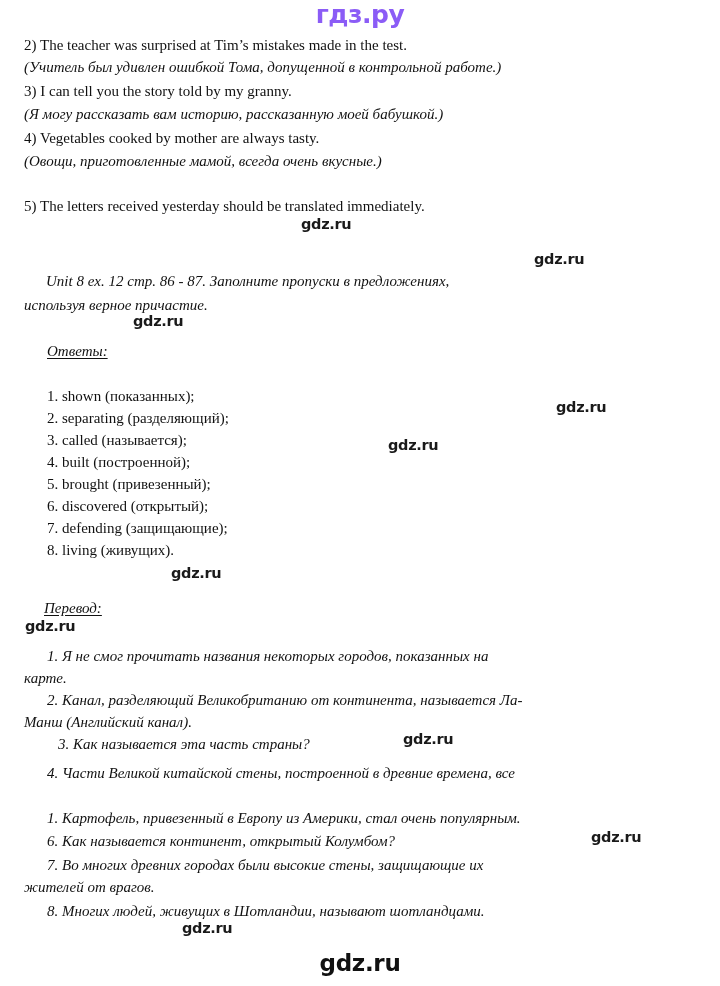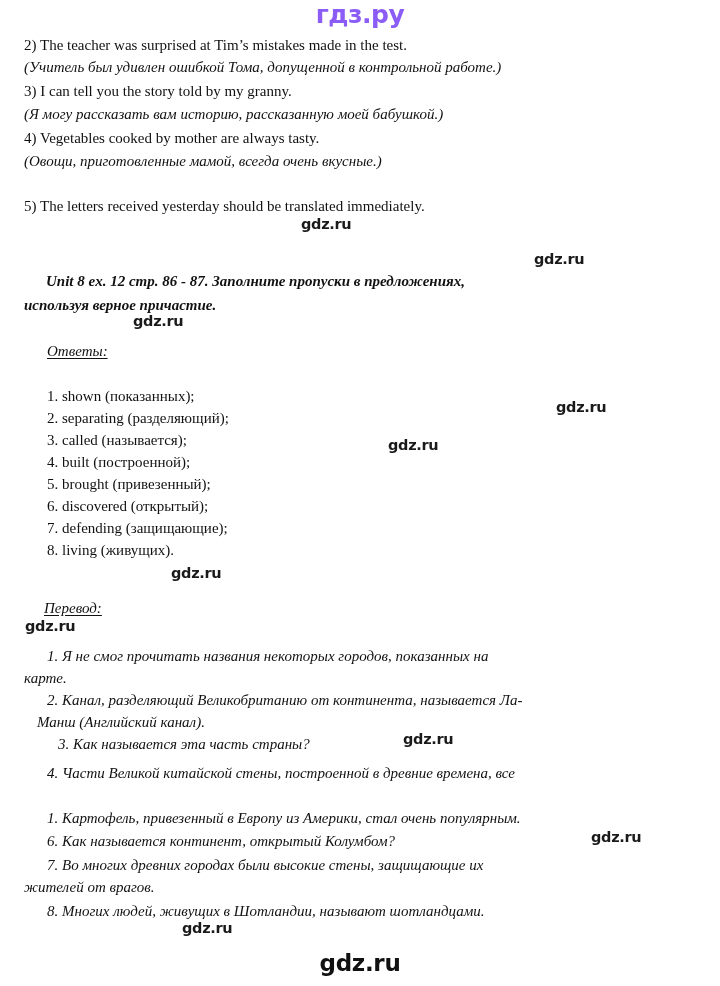--- a/index.html
+++ b/index.html
@@ -73,21 +73,21 @@
     white-space: nowrap;
     font-size: 15px;
     line-height: 22px;
     color: #111111;
   }
   .line.ita {
     font-style: italic;
   }
   .line.bold-ita {
     font-style: italic;
-    font-weight: bold;
+    font-weight: normal;
   }
   .line.underline-ita {
     font-style: italic;
     text-decoration: underline;
     text-underline-offset: 2px;
   }
 </style>
 </head>
 <body>
 
@@ -121,21 +121,21 @@
     <div class="line" style="left:47px; top:495px;">6. discovered (открытый);</div>
     <div class="line" style="left:47px; top:517px;">7. defending (защищающие);</div>
     <div class="line" style="left:47px; top:539px;">8. living (живущих).</div>
 
     <div class="line underline-ita" style="left:44px; top:597px;">Перевод:</div>
 
     <div class="line ita" style="left:47px; top:645px;font-style:italic;">1. Я не смог прочитать названия некоторых городов, показанных на</div>
     <div class="line ita" style="left:24px; top:667px;">карте.</div>
 
     <div class="line ita" style="left:47px; top:689px;">2. Канал, разделяющий Великобританию от континента, называется Ла-</div>
-    <div class="line ita" style="left:24px; top:711px;margin-left:13px;">Манш (Английский канал).</div>
+    <div class="line ita" style="left:24px; top:711px;">Манш (Английский канал).</div>
 
     <div class="line ita" style="left:47px; top:733px;margin-left:11px;">3. Как называется эта часть страны?</div>
 
     <div class="line ita" style="left:47px; top:762px;">4. Части Великой китайской стены, построенной в древние времена, все</div>
 
     <div class="line ita" style="left:47px; top:807px;">1. Картофель, привезенный в Европу из Америки, стал очень популярным.</div>
 
     <div class="line ita" style="left:47px; top:830px;">6. Как называется континент, открытый Колумбом?</div>
 
     <div class="line ita" style="left:47px; top:854px;">7. Во многих древних городах были высокие стены, защищающие их</div>

